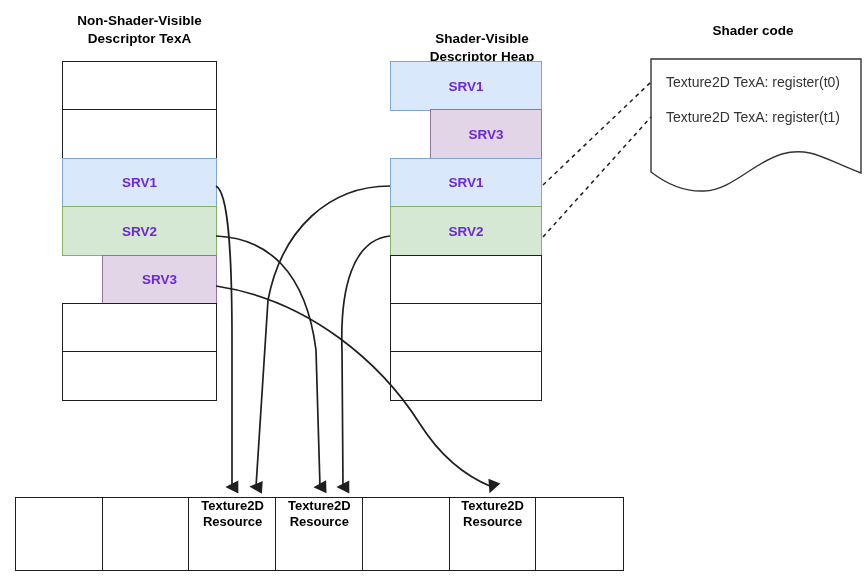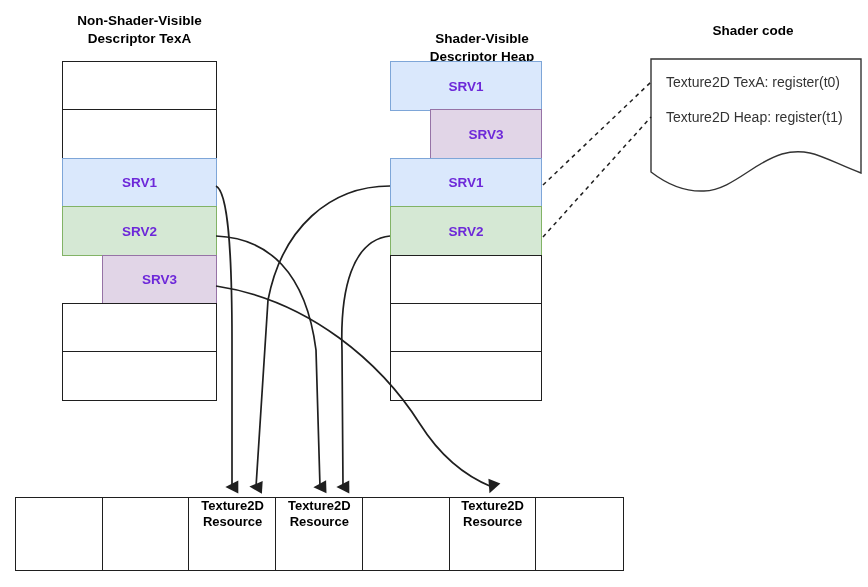--- a/index.html
+++ b/index.html
@@ -183,21 +183,21 @@
     <div class="heap-cell">
         <span></span>
       </div>
   </div>
 
   <div id="shader-box">
     <svg class="overlay" style="left:0;top:0;width:212px;height:136px;" viewBox="0 0 212 136">
       <path class="shader-outline" d="M 1 1 L 211 1 L 211 115 C 176 102 160 88 132 96 C 104 104 82 132 54 133 C 32 134 14 124 1 114 Z"></path>
     </svg>
     <div class="shader-line" id="shader-line-0">Texture2D TexA: register(t0)</div>
-    <div class="shader-line" id="shader-line-1">Texture2D Heap: register(t1)</div>
+    <div class="shader-line" id="shader-line-1">Texture2D TexA: register(t1)</div>
   </div>
 
   <div id="resource-row">
     <div class="res-cell"><span></span></div>
     <div class="res-cell"><span></span></div>
     <div class="res-cell c-blue"><span>Texture2D
 Resource</span></div>
     <div class="res-cell c-green"><span>Texture2D
 Resource</span></div>
     <div class="res-cell"><span></span></div>

